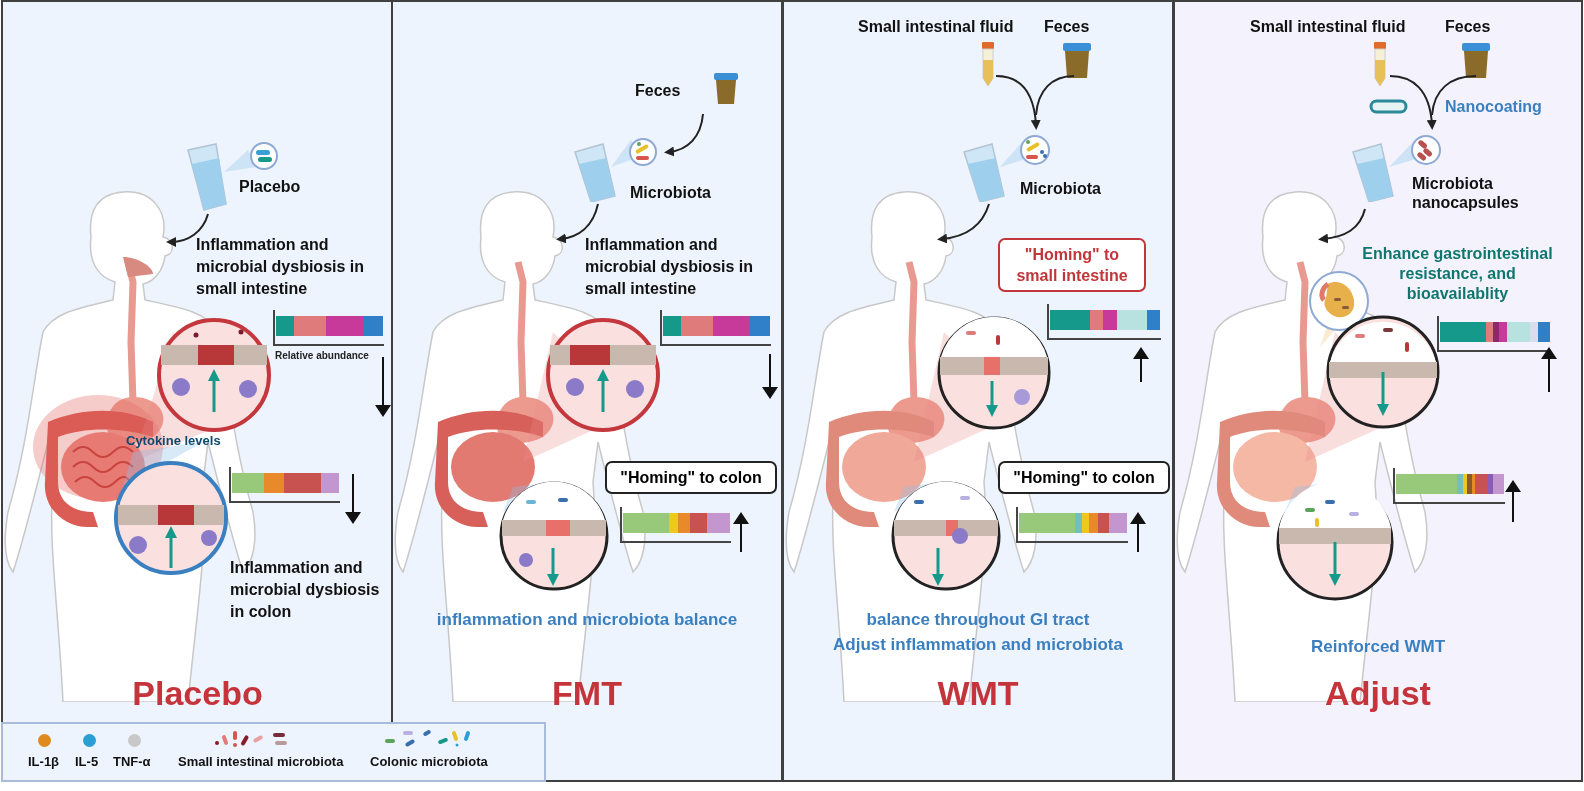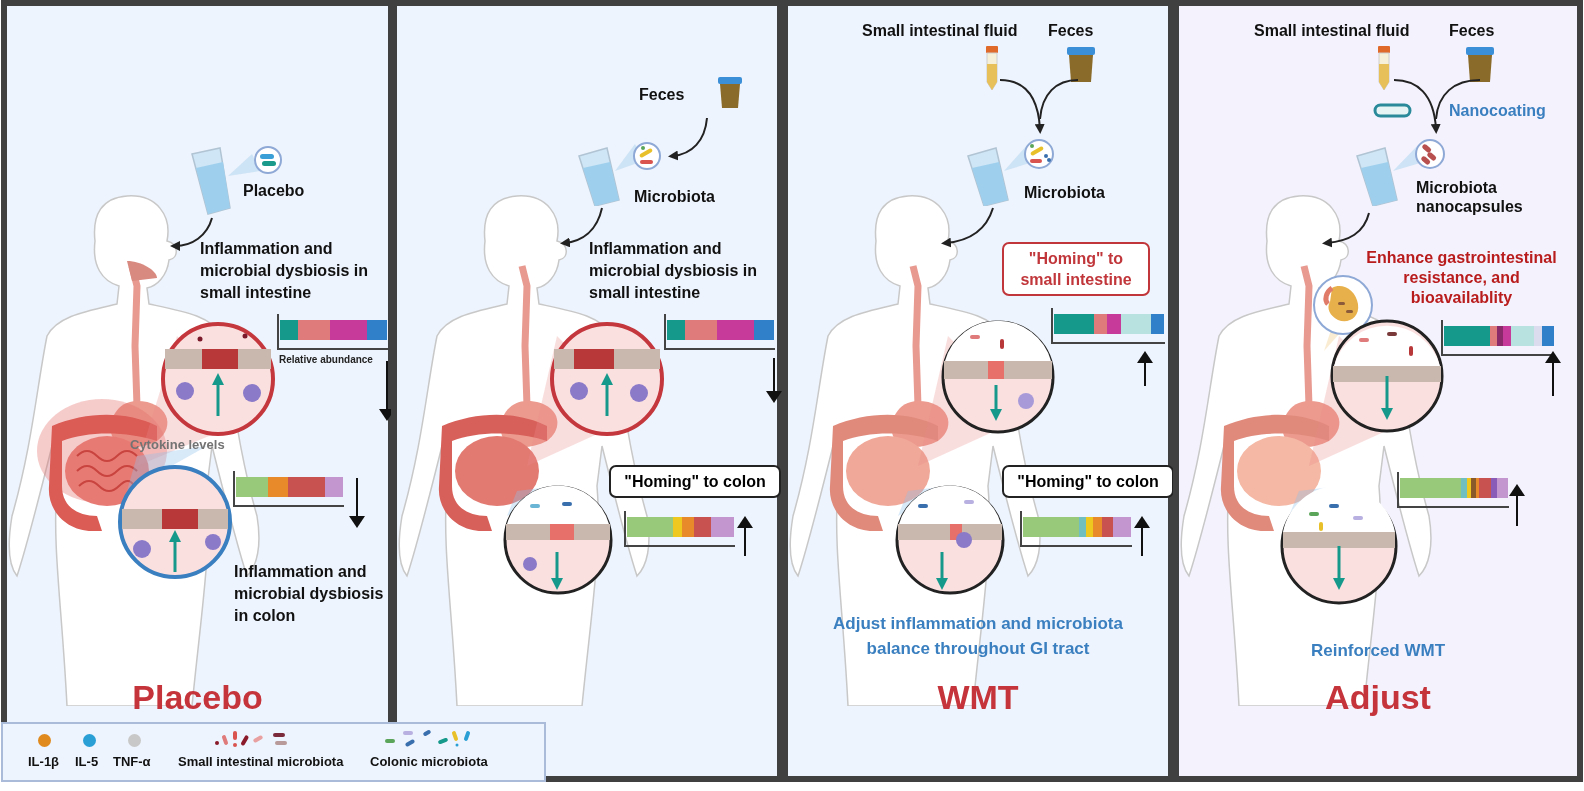--- a/index.html
+++ b/index.html
@@ -1,30 +1,30 @@
 <!DOCTYPE html>
 <html><head>
 <meta charset="utf-8">
 <style>
   * { box-sizing: border-box; margin: 0; padding: 0; }
   html, body { width: 1584px; height: 791px; background: #ffffff; overflow: hidden; }
   body { font-family: "Liberation Sans", sans-serif; position: relative; }
 
-  .panel { position: absolute; top: 0; height: 782px; border: 6px solid #404040; }
+  .panel { position: absolute; top: 0; height: 782px; border: 2px solid #404040; }
   .panel.p0 { left: 1px; width: 393px; background: #eef4fd; }
   .panel.p1 { left: 391px; width: 392px; background: #eef4fd; }
   .panel.p2 { left: 782px; width: 392px; background: #eef4fd; }
   .panel.p3 { left: 1173px; width: 410px; background: #f4f3fd; }
 
   .abs { position: absolute; }
   .lbl { position: absolute; font-weight: bold; color: #111; font-size: 16px; line-height: 22px; }
   .lbl.center { text-align: center; }
-  .red { color: #b91c1c; }
+  .red { color: #0f766e; }
   .blue { color: #3a7fbf; }
-  .teal { color: #737373; }
+  .teal { color: #0c4a6e; }
 
   .title { position: absolute; font-weight: bold; font-size: 34px; color: #c5343a; text-align: center; width: 100%; left: 0; }
   .desc { position: absolute; font-weight: bold; font-size: 17px; color: #3a7fbf; text-align: center; width: 100%; left: 0; line-height: 25px; }
 
   .box { position: absolute; border: 2px solid #222; border-radius: 7px; background: #fff; font-weight: bold; font-size: 16px; text-align: center; padding: 4px 6px; line-height: 21px; }
   .box.redbox { border-color: #c0363a; color: #c0363a; }
 
   .legend { position: absolute; left: 1px; top: 722px; width: 545px; height: 60px; border: 2px solid #a9bbd8; background: #eef4fd; }
   .legend .item { position: absolute; top: 30px; font-weight: bold; font-size: 13px; color: #111; }
   .legend .dot { position: absolute; top: 10px; width: 13px; height: 13px; border-radius: 50%; }
@@ -234,21 +234,23 @@
         <span style="width: 16%; background: rgb(199, 82, 79);"></span>
         <span style="width: 21%; background: rgb(195, 150, 207);"></span>
       </div>
     </div>
   <svg class="abs trend" style="left:338px;top:510px" width="20" height="40">
       <line x1="10" x2="10" stroke="#111" stroke-width="2" y1="40" y2="10"></line>
       <polygon points="2,12 18,12 10,0" fill="#111"></polygon>
     </svg>
 
   <div class="desc" style="top:605px">
-  </div>
+    <div>inflammation and microbiota balance</div>
+  </div>
+  <div class="title" style="top:672px">FMT</div>
 </div>
 
 <div class="panel p2">
   <svg class="abs" style="left:0;top:180px" width="260" height="520">
     <path d="M120,10 C150,8 165,30 160,55 C172,58 172,72 162,74 C160,90 150,100 140,102 L142,118 C175,125 205,130 215,150 C225,200 230,260 250,330 C255,360 250,380 240,390 C230,360 215,300 205,260 L200,300 C205,360 195,420 185,520 L60,520 C55,420 45,360 50,300 L45,260 C35,300 20,360 10,390 C2,380 0,360 5,330 C25,260 30,200 40,150 C50,130 80,125 110,118 L112,100 C95,95 85,80 88,55 C85,28 95,12 120,10 z" fill="#ffffff" stroke="#c8c8c8" stroke-width="1.5"></path>
     <path d="M125,80 L130,100 L128,160 L130,220" stroke="#e89a90" stroke-width="7" fill="none"></path>
     <path d="M130,215 C160,215 170,240 150,255 C130,265 110,262 105,250 C100,235 110,215 130,215 z" fill="#ec9a8e"></path>
     <path d="M45,240 C80,225 120,225 150,240 L150,255 C120,245 80,245 55,255 L55,300 C55,320 70,330 90,330 L95,345 L85,345 C60,345 40,325 42,300 z" fill="#e08a7c"></path>
     <ellipse cx="100" cy="285" rx="42" ry="35" fill="#f0a898"></ellipse>
     <polygon points="130,280 160,150 240,230" fill="#e88a88" opacity="0.28"></polygon>
@@ -343,22 +345,22 @@
         <span style="width: 10%; background: rgb(199, 82, 79);"></span>
         <span style="width: 17%; background: rgb(195, 150, 207);"></span>
       </div>
     </div>
   <svg class="abs trend" style="left:344px;top:510px" width="20" height="40">
       <line x1="10" x2="10" stroke="#111" stroke-width="2" y1="40" y2="10"></line>
       <polygon points="2,12 18,12 10,0" fill="#111"></polygon>
     </svg>
 
   <div class="desc" style="top:605px">
+    <div>balance throughout GI tract</div>
     <div>Adjust inflammation and microbiota</div>
-    <div>balance throughout GI tract</div>
   </div>
   <div class="title" style="top:672px">WMT</div>
 </div>
 
 <div class="panel p3">
   <svg class="abs" style="left:0;top:180px" width="260" height="520">
     <path d="M120,10 C150,8 165,30 160,55 C172,58 172,72 162,74 C160,90 150,100 140,102 L142,118 C175,125 205,130 215,150 C225,200 230,260 250,330 C255,360 250,380 240,390 C230,360 215,300 205,260 L200,300 C205,360 195,420 185,520 L60,520 C55,420 45,360 50,300 L45,260 C35,300 20,360 10,390 C2,380 0,360 5,330 C25,260 30,200 40,150 C50,130 80,125 110,118 L112,100 C95,95 85,80 88,55 C85,28 95,12 120,10 z" fill="#ffffff" stroke="#c8c8c8" stroke-width="1.5"></path>
     <path d="M125,80 L130,100 L128,160 L130,220" stroke="#e89a90" stroke-width="7" fill="none"></path>
     <path d="M130,215 C160,215 170,240 150,255 C130,265 110,262 105,250 C100,235 110,215 130,215 z" fill="#ec9a8e"></path>
     <path d="M45,240 C80,225 120,225 150,240 L150,255 C120,245 80,245 55,255 L55,300 C55,320 70,330 90,330 L95,345 L85,345 C60,345 40,325 42,300 z" fill="#e08a7c"></path>

